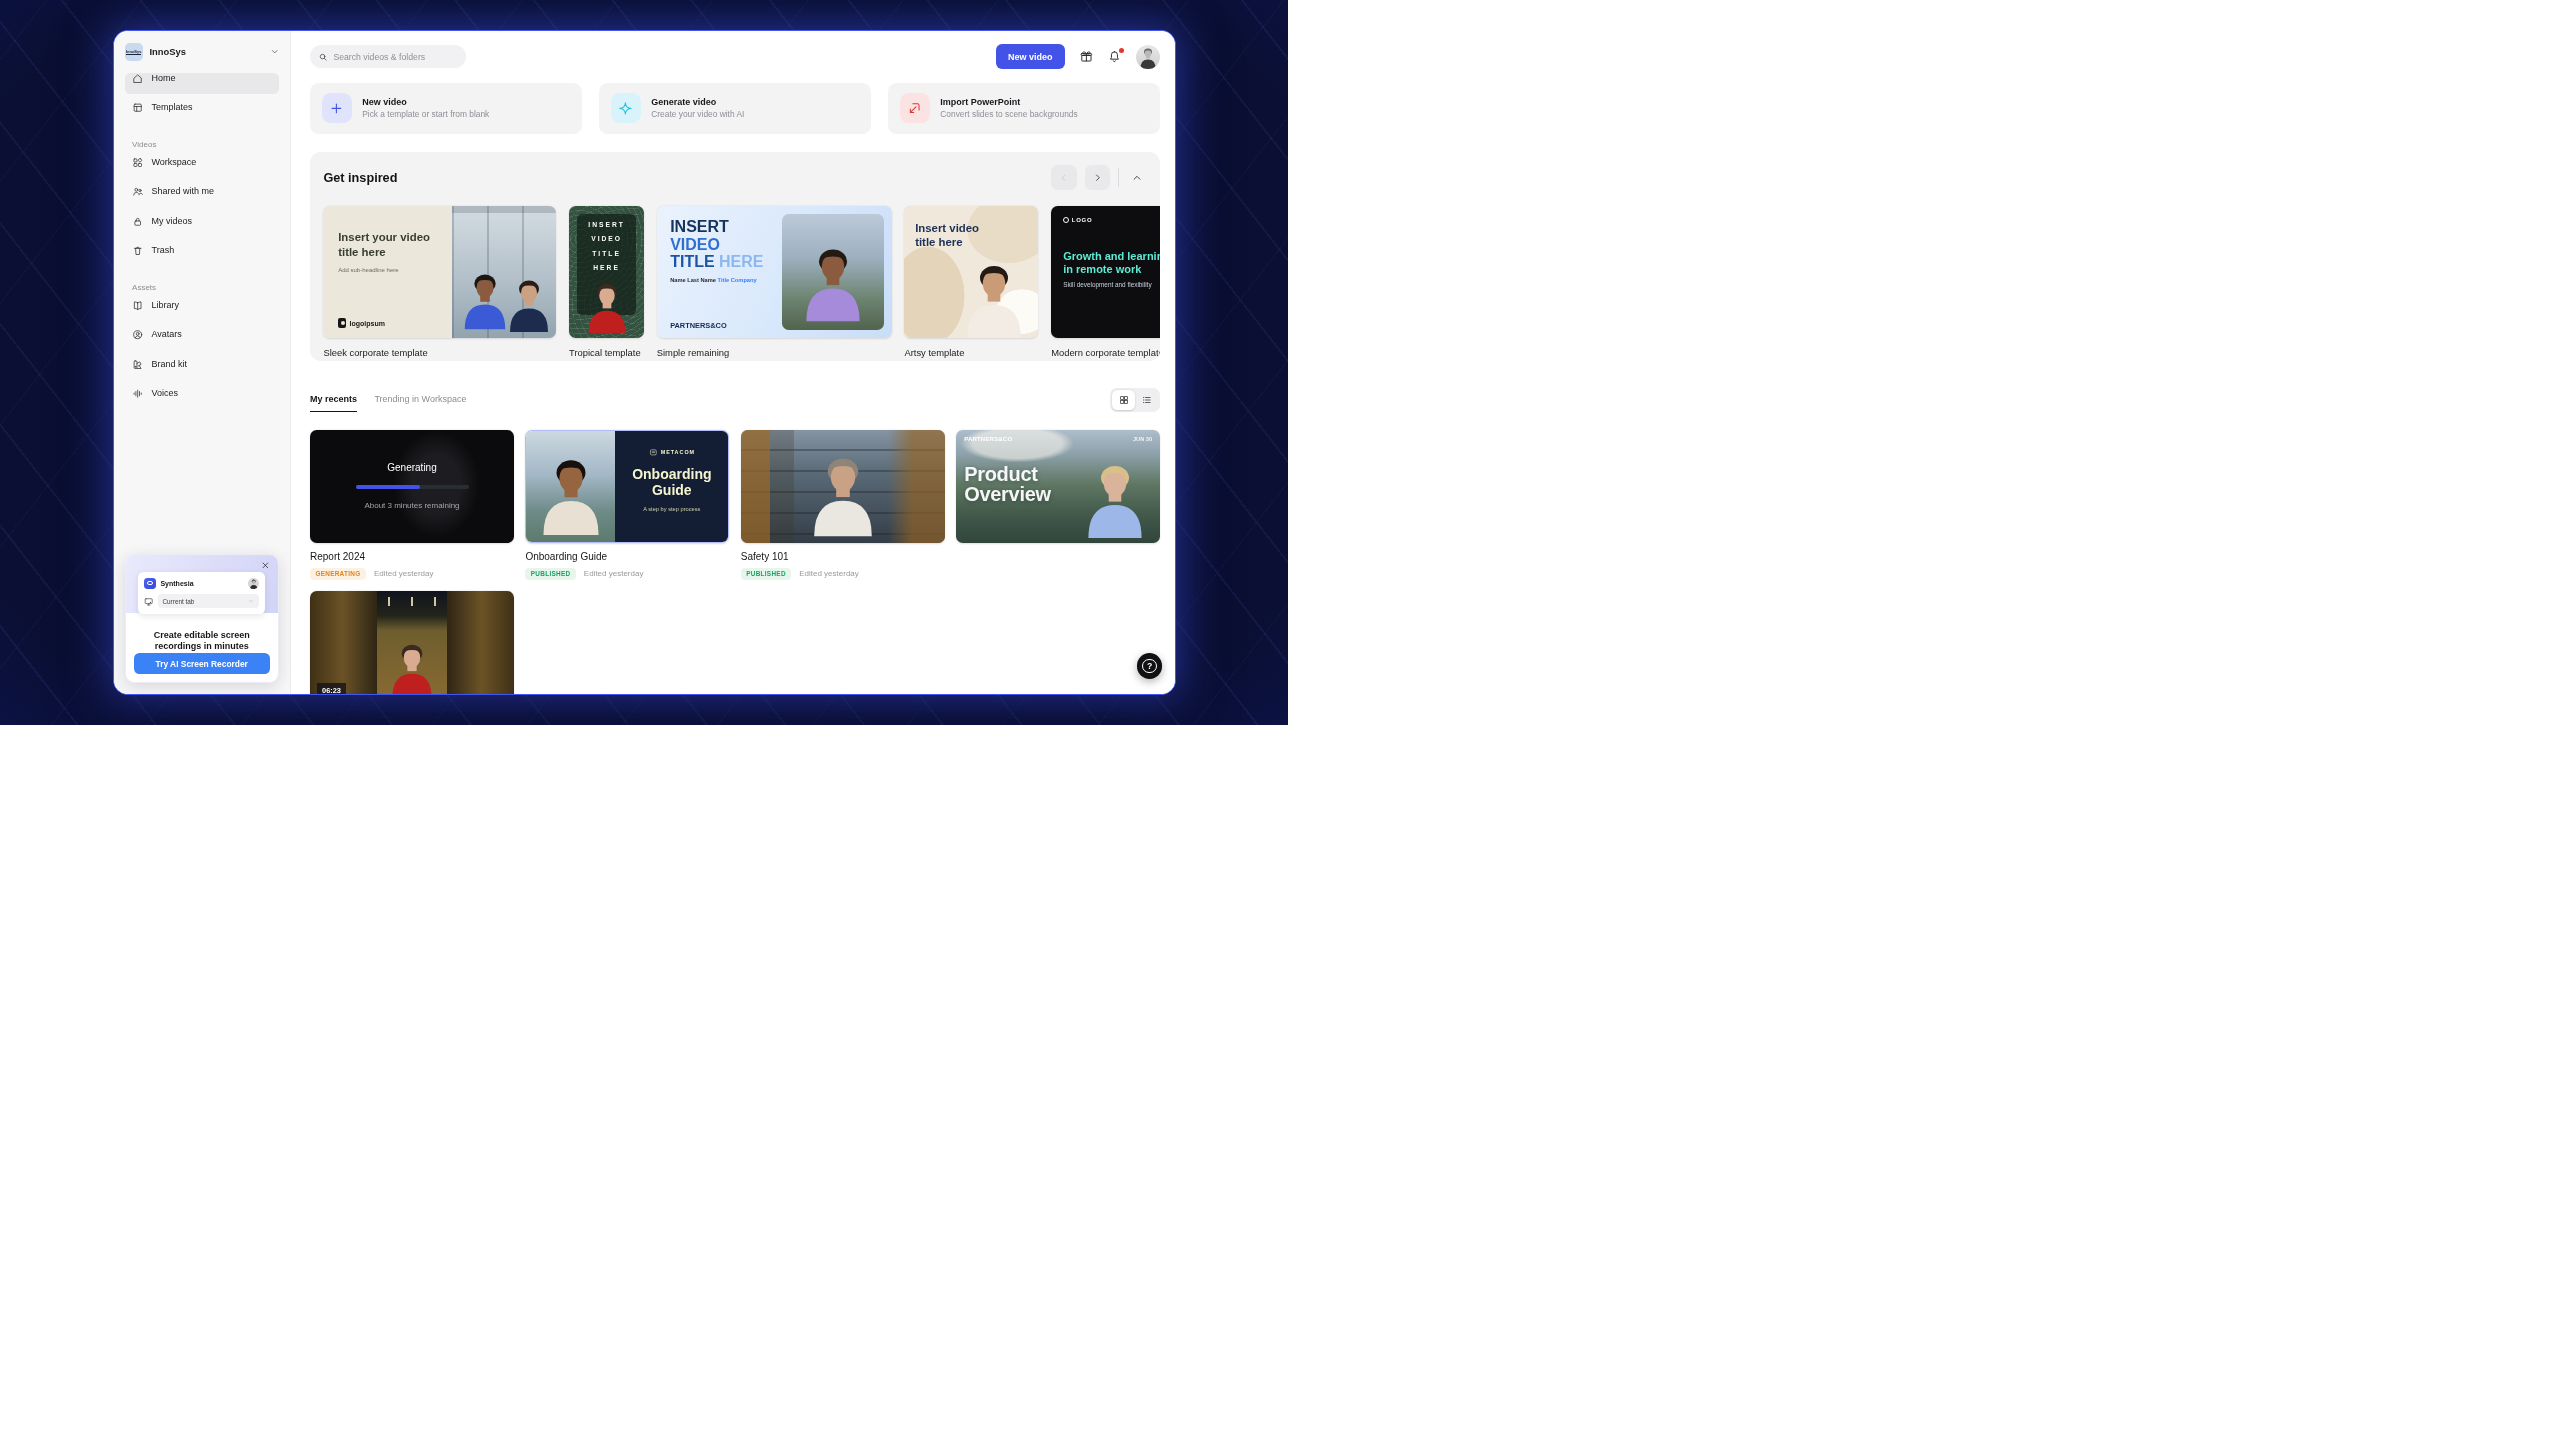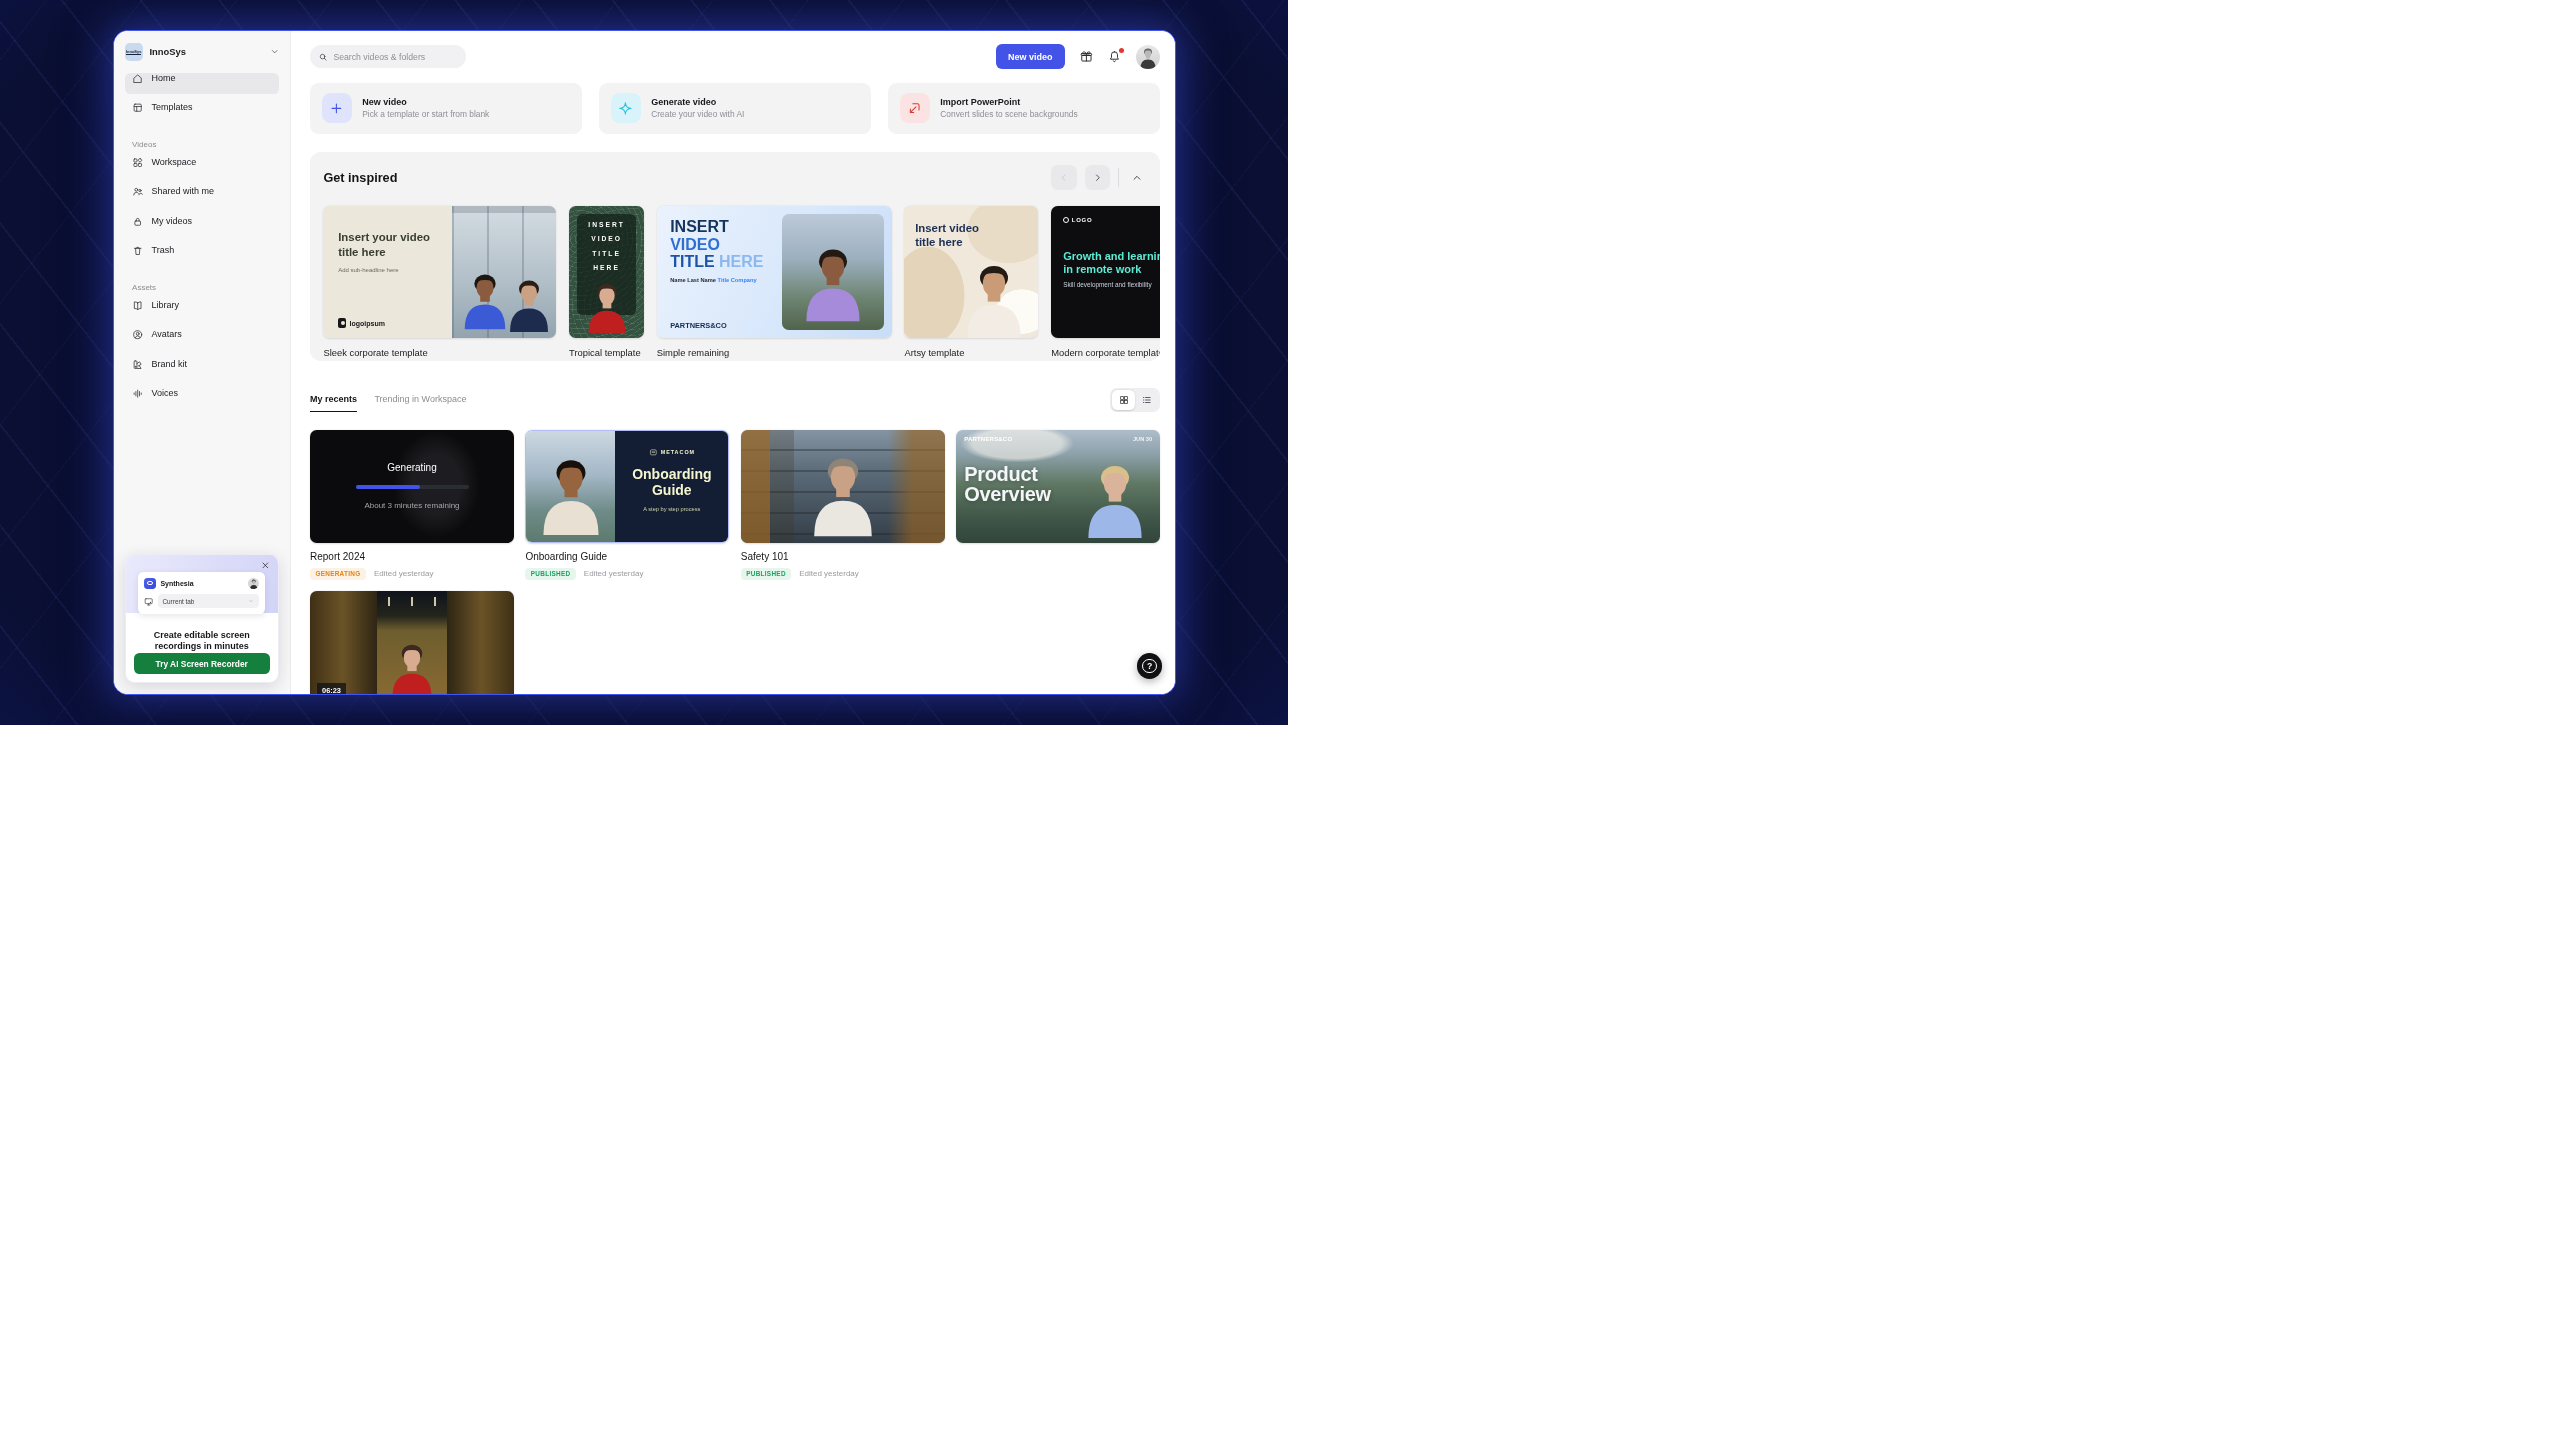--- a/index.html
+++ b/index.html
@@ -49,21 +49,21 @@
   .mini-avatar { width:11.4px; height:11.4px; border-radius:50%; overflow:hidden; background:#d6d6d6; position:relative; }
   .mini-row2 { display:flex; align-items:center; gap:4px; margin-top:5.4px; }
   .mini-row2 > svg { width:9.4px; height:9.4px; }
   .mini-select { flex:1; display:flex; align-items:center; justify-content:space-between;
     background:#f1f1f4; border-radius:4px; height:14px; padding:0 4.7px; cursor:pointer; }
   .mini-select span { font-size:6.4px; color:#3c3c42; }
   .mini-select svg { width:6px; height:6px; stroke:#8b8b90; stroke-width:1.6; fill:none; }
   .promo-heading { position:absolute; top:75px; left:8px; right:8px; text-align:center;
     font-size:9px; font-weight:700; color:#17171b; line-height:1.25; }
   .promo-cta { position:absolute; left:8px; right:8px; bottom:7.4px; height:21px; border:none;
-    border-radius:5.4px; background:#15803d; color:#fff; font-size:8.4px; font-weight:700;
+    border-radius:5.4px; background:#3b82f6; color:#fff; font-size:8.4px; font-weight:700;
     font-family:inherit; cursor:pointer; }
 
   
   .main { position:relative; flex:1; background:#fff; padding:0 14.8px 0 19px; overflow:hidden; }
   .topbar { height:52px; display:flex; align-items:center; }
   .searchbox { width:156px; height:23px; background:#f1f1f3; border-radius:11.4px;
     display:flex; align-items:center; gap:5.4px; padding:0 8px; }
   .searchbox svg { width:10px; height:10px; }
   .searchbox input { border:none; outline:none; background:transparent; flex:1;
     font-size:8.7px; color:#333; font-family:inherit; }

